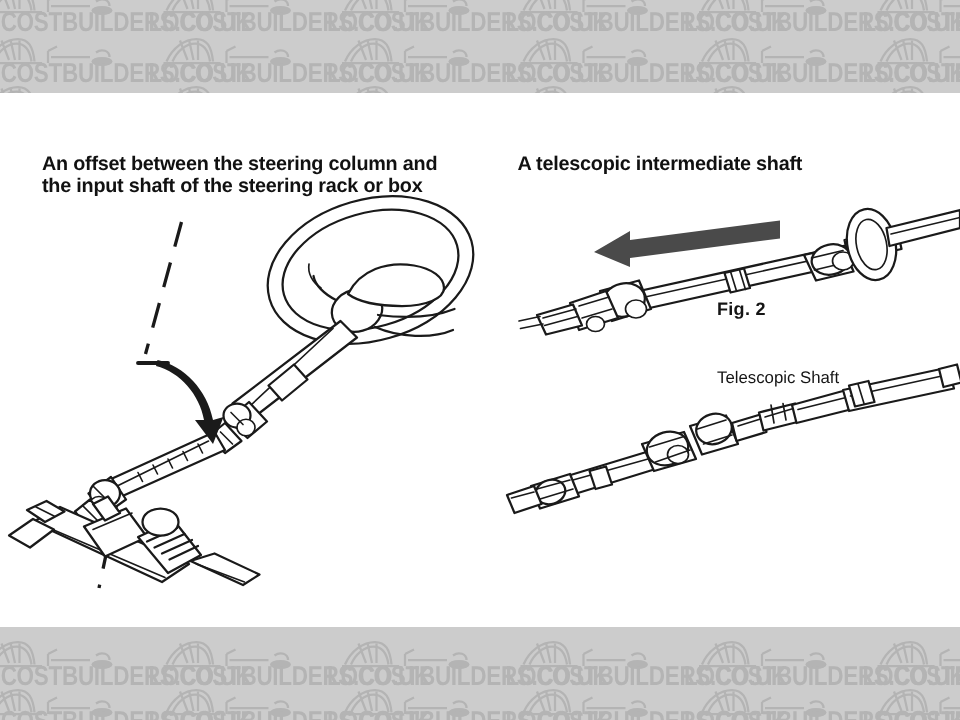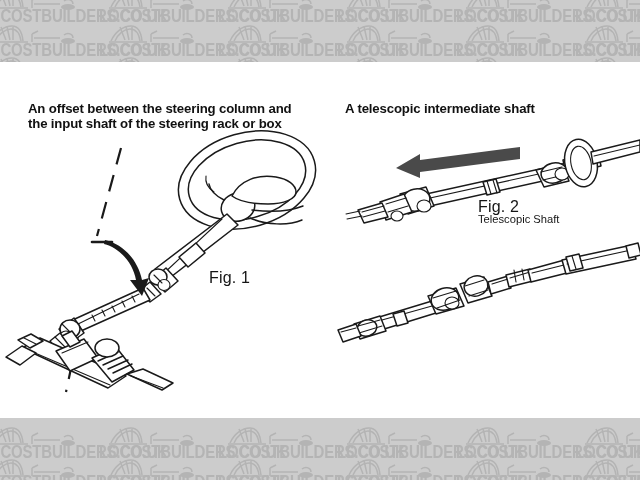--- a/index.html
+++ b/index.html
@@ -26,22 +26,22 @@
   .sheet{position:absolute;left:0;top:62px;width:640px;height:356px;background:#ffffff;}
 
   
   .head{position:absolute;font-family:"Liberation Sans", sans-serif;font-weight:bold;
         color:#111;font-size:13.2px;line-height:14.6px;letter-spacing:-0.15px;}
   #head-left{left:28px;top:102px;width:280px;}
   #head-right{left:345px;top:102px;width:270px;}
 
   
   .cap{position:absolute;color:#151515;}
-  .cap .num{font-weight:normal;font-size:16px;line-height:13px;letter-spacing:0.2px;}
-  .cap .desc{font-size:11.2px;line-height:12.4px;}
+  .cap .num{font-weight:bold;font-size:12px;line-height:13px;letter-spacing:0.2px;}
+  .cap .desc{font-size:11.2px;line-height:12.4px;margin-top:33px;}
   #cap1{left:209px;top:271px;}
   #cap2{left:478px;top:200px;}
   #cap3{left:494px;top:301px;}
 
   
   .fig{position:absolute;}
   #fig1{left:0px;top:130px;width:330px;height:260px;}
   #fig2{left:336px;top:128px;width:304px;height:110px;}
   #fig3{left:336px;top:248px;width:304px;height:100px;}
   svg{display:block;overflow:visible;}
@@ -583,20 +583,19 @@
         <path class="ln-t" d="M231 16 L295 2"></path>
         <path class="fillw" d="M230 9 L243 6 L247 20 L234 23 Z"></path>
         <path class="ln-t" d="M236 8 L240 21"></path>
         <path class="fillw" d="M290 -2 L302 -5 L305 7 L293 10 Z"></path>
       </g>
 
     </svg>
   </div>
 
   <div class="cap" id="cap1">
-    <div class="num">Fig. 1</div>
   </div>
   <div class="cap" id="cap2">
     <div class="num">Fig. 2</div>
     <div class="desc">Telescopic Shaft</div>
   </div>
 
 </div>
 
 </body></html>

